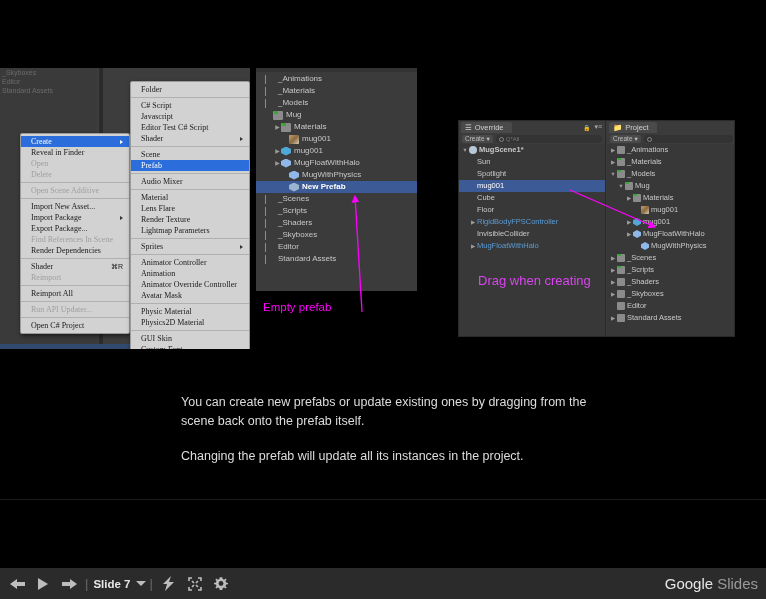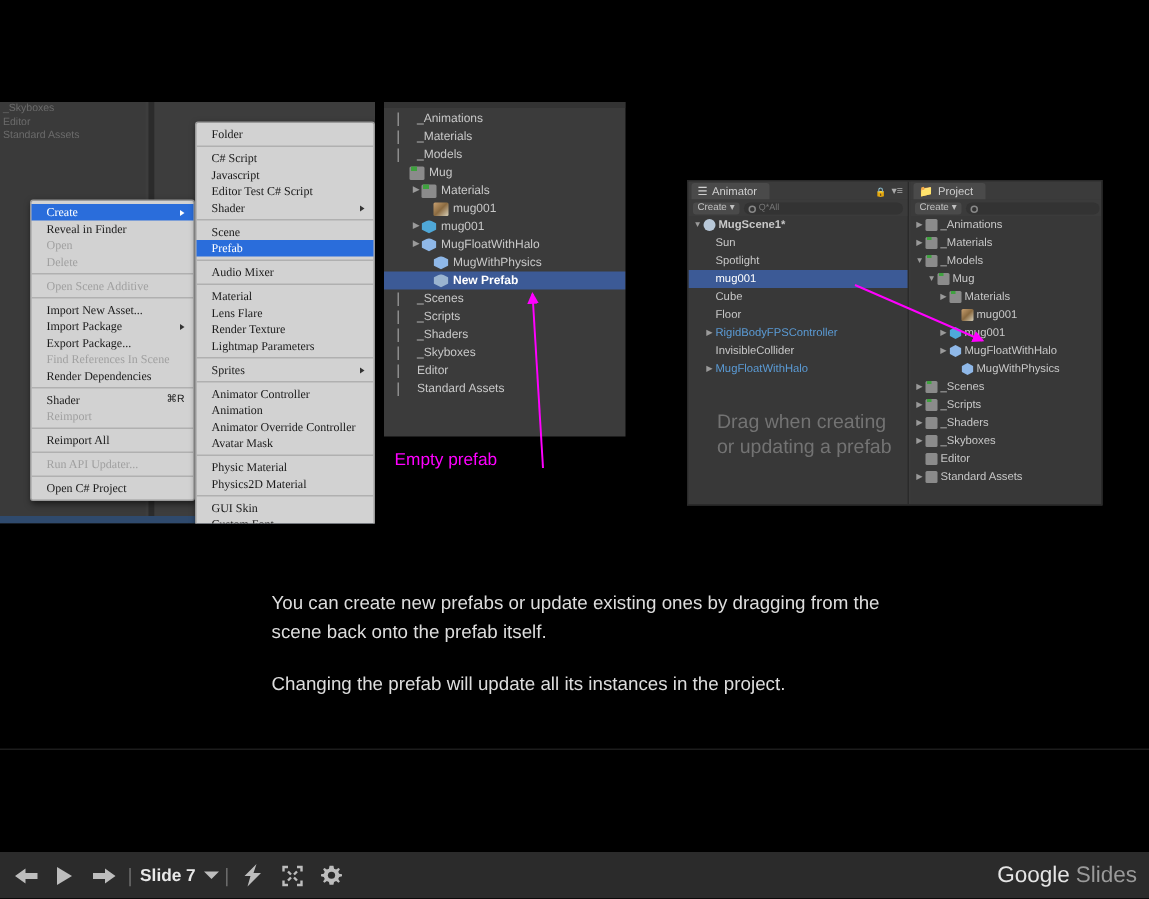--- a/index.html
+++ b/index.html
@@ -154,21 +154,21 @@
   .ic-s.folder{ background:#8b8b8b; }
   .ic-s.folder.g:after{ content:'';position:absolute;left:1px;top:0;width:3px;height:2px;background:#3fa23f; }
   .ic-s.cube{ background:#4fa8d8; clip-path:polygon(50% 0,100% 27%,100% 73%,50% 100%,0 73%,0 27%); }
   .ic-s.prefab{ background:#8fb8e8; clip-path:polygon(50% 0,100% 27%,100% 73%,50% 100%,0 73%,0 27%); }
   .ic-s.tex{ background:linear-gradient(135deg,#c8a070,#8a6a40,#d8d0b8); }
   .ic-s.scene{ background:#b8c8d8; border-radius:50%; }
   #lbl-empty-prefab{
     position:absolute; left:263px; top:301px; font-size:11.5px; color:#ff00ff;
   }
   #lbl-drag{
-    position:absolute; left:478px; top:272px; font-size:13px; color:#737373;
+    position:absolute; left:478px; top:272px; font-size:13px; color:#d946ef;
     line-height:17px; z-index:30;
   }
   svg.overlay{ position:absolute; left:0; top:0; width:766px; height:568px;
      pointer-events:none; }
 
   
   #bodytext{
     position:absolute; left:181px; top:393px; width:430px;
     font-size:12.5px; line-height:18.5px; color:#ddd;
   }
@@ -494,21 +494,21 @@
         </div>
       </div>
   </div>
 
   <div id="shot-right">
 
     <div id="hier-pane">
       <div class="panelhdr">
         <div class="tabchip">
           <span>☰</span>
-          <span>Animator</span>
+          <span>Override</span>
         </div>
         <span style="position:absolute;right:14px;top:3px;font-size:6px;color:#aaa">🔒</span>
         <span style="position:absolute;right:3px;top:2px;font-size:7px;color:#aaa">▾≡</span>
       </div>
       <div class="toolbar">
         <div class="tbbtn">
           <span>Create</span>
           <span>▾</span>
         </div>
         <div class="srchbox">Q*All</div>
@@ -679,21 +679,20 @@
       </marker>
     </defs>
     <line x1="362" y1="312" x2="355" y2="196" stroke="#ff00ff" stroke-width="1.3" marker-end="url(#ah)"></line>
     <line x1="570" y1="190" x2="655" y2="227" stroke="#ff00ff" stroke-width="1.3" marker-end="url(#ah)"></line>
   </svg>
 
   <div id="lbl-empty-prefab">Empty prefab</div>
 
   <div id="lbl-drag">
     <div>Drag when creating</div>
-    <div>or updating a prefab</div>
   </div>
 
   <div id="bodytext">
     <p>You can create new prefabs or update existing ones by dragging from the scene back onto the prefab itself.</p>
     <p>Changing the prefab will update all its instances in the project.</p>
   </div>
 </div>
 
 <div id="footer">
   <div class="left">

